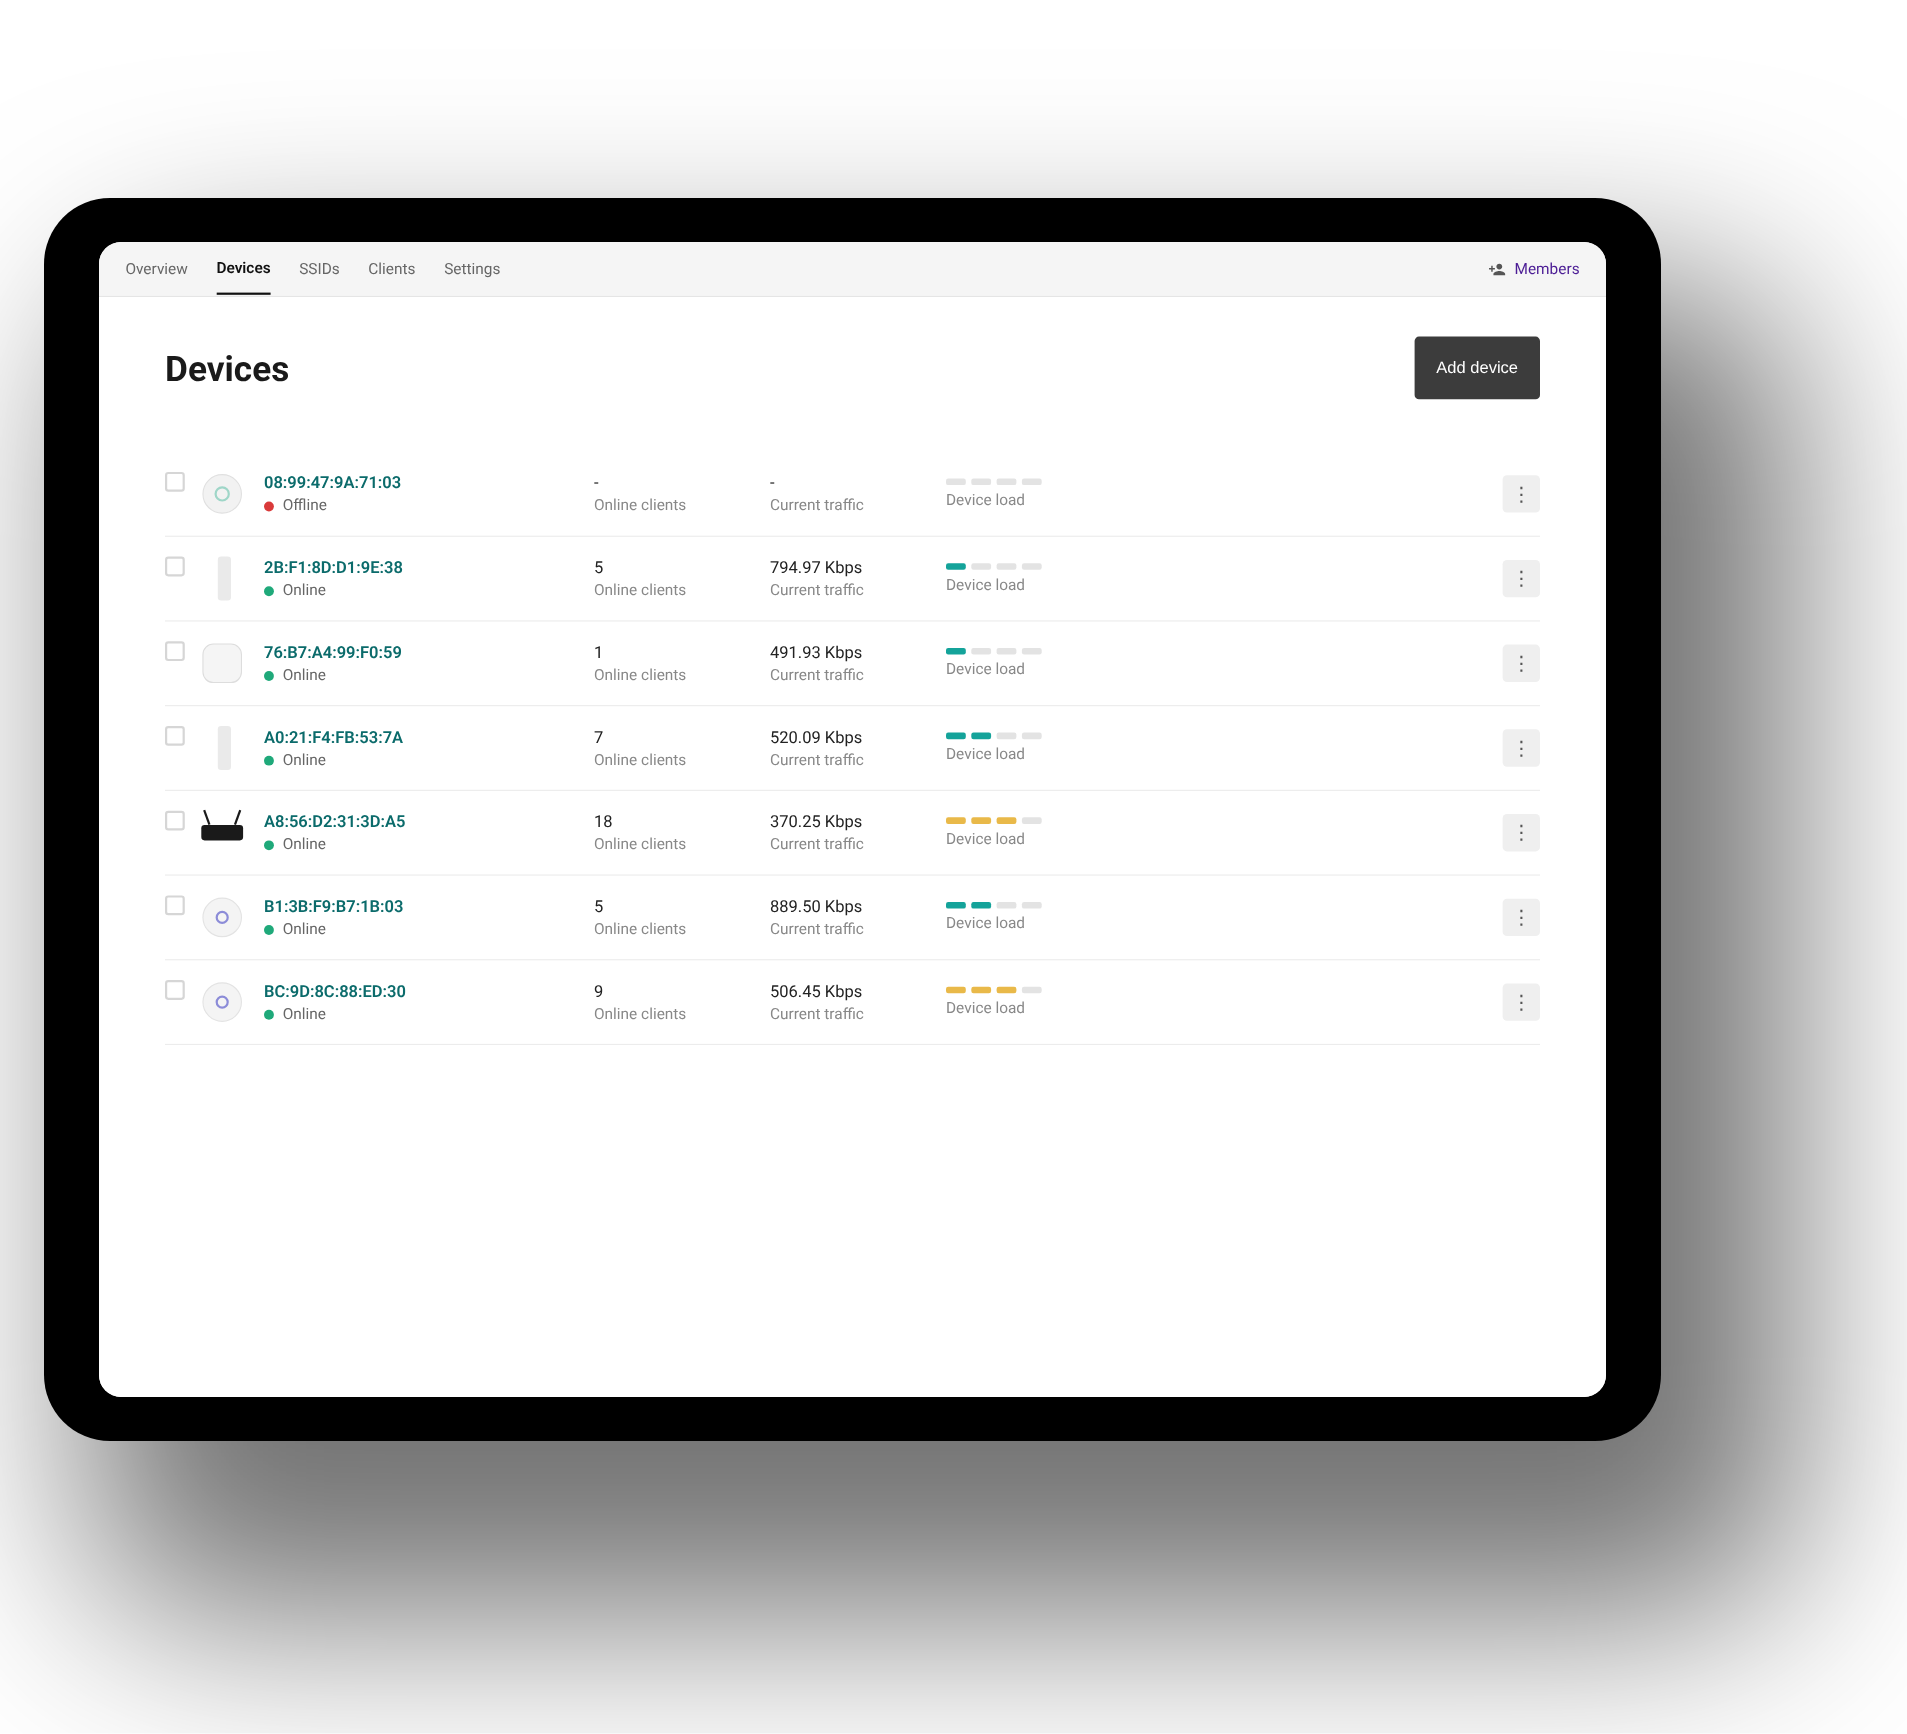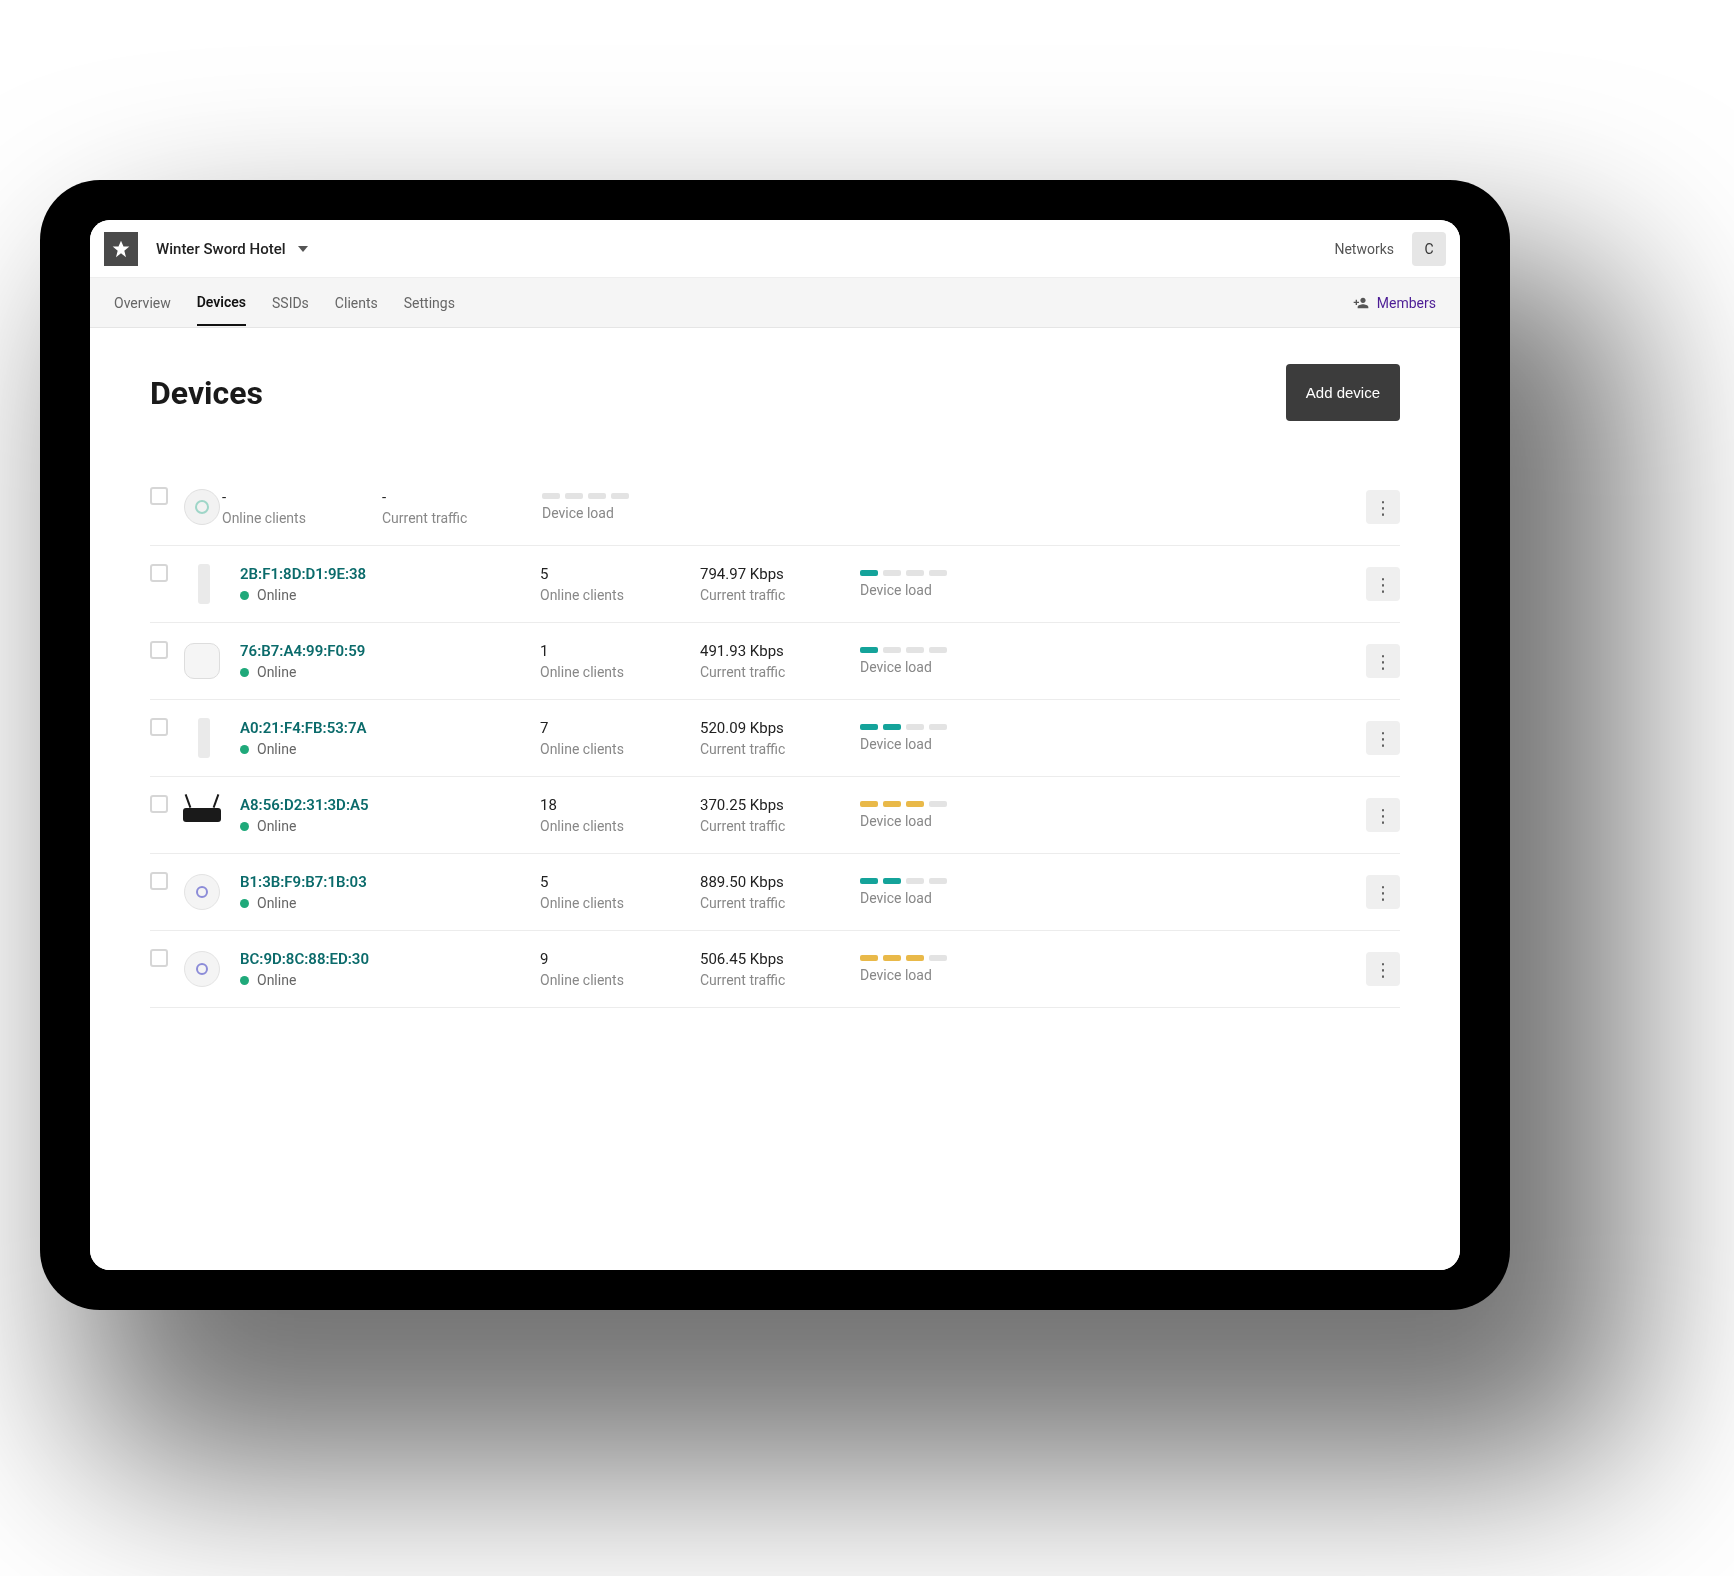--- a/index.html
+++ b/index.html
@@ -291,37 +291,20 @@
     border: 2px solid #8c8cd8;
     transform: translate(-50%,-50%);
   }
 </style>
 </head>
 <body>
 
 <div class="tablet-frame">
   <div class="screen">
 
-    <div class="topbar">
-      <div class="logo">
-        <svg width="20" height="20" viewBox="0 0 24 24" fill="#fff">
-            <path d="M12 2 L15 9 L22 9 L16 14 L18 22 L12 17 L6 22 L8 14 L2 9 L9 9 Z"></path>
-          </svg>
-      </div>
-      <div class="site-dropdown">
-        <span>Winter Sword Hotel</span>
-        <span class="caret"></span>
-      </div>
-      <div class="top-right">
-        <span class="networks-link">Networks</span>
-        <div class="avatar-chip">
-          <span>C</span>
-        </div>
-      </div>
-    </div>
 
     <div class="tabbar">
       <span class="tab">Overview</span>
       <span class="tab active">Devices</span>
       <span class="tab">SSIDs</span>
       <span class="tab">Clients</span>
       <span class="tab">Settings</span>
       <div class="members-btn">
         <svg width="16" height="16" viewBox="0 0 24 24" fill="#555">
             <path d="M15 12c2.21 0 4-1.79 4-4s-1.79-4-4-4-4 1.79-4 4 1.79 4 4 4zm-9-2V7H4v3H1v2h3v3h2v-3h3v-2H6zm9 4c-2.67 0-8 1.34-8 4v2h16v-2c0-2.66-5.33-4-8-4z"></path>
@@ -336,20 +319,27 @@
         <button class="add-btn">Add device</button>
       </div>
 
 
       <div id="rows-container">
           <div class="row">
             <div class="chk"></div>
             <div class="thumb">
               <div class="dev-ap-round"></div>
             </div>
+            <div class="name-block">
+              <div class="device-mac">08:99:47:9A:71:03</div>
+              <div class="status-line">
+                <span class="dot offline"></span>
+                <span>Offline</span>
+              </div>
+            </div>
             <div class="metric">
               <div class="val">-</div>
               <div class="lbl">Online clients</div>
             </div>
             <div class="metric">
               <div class="val">-</div>
               <div class="lbl">Current traffic</div>
             </div>
             <div class="load-col">
               <div class="load-bars">

